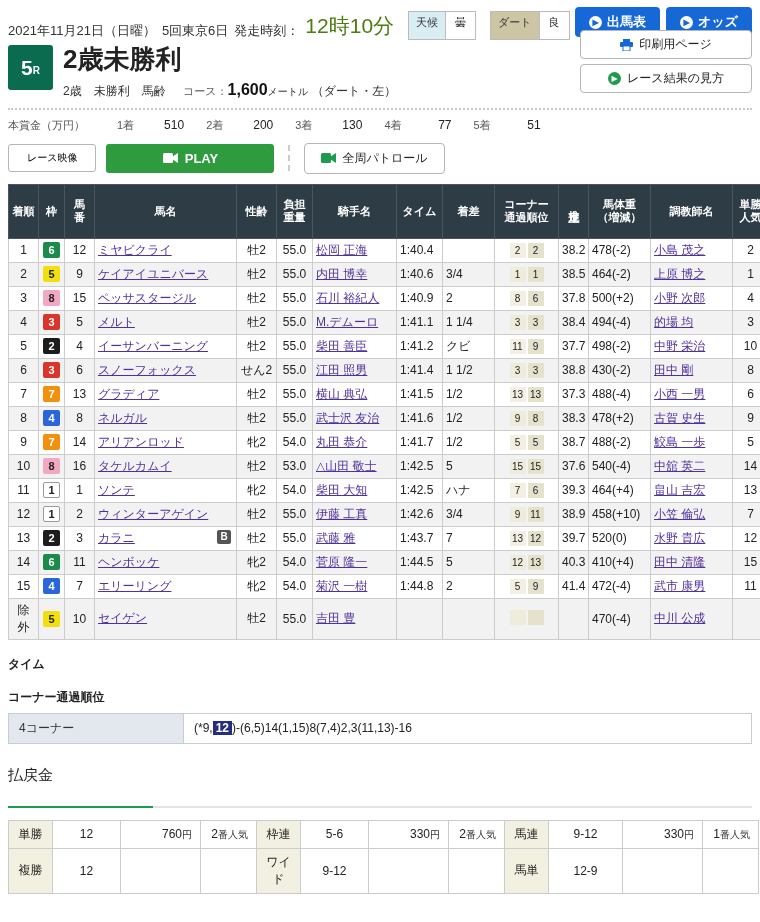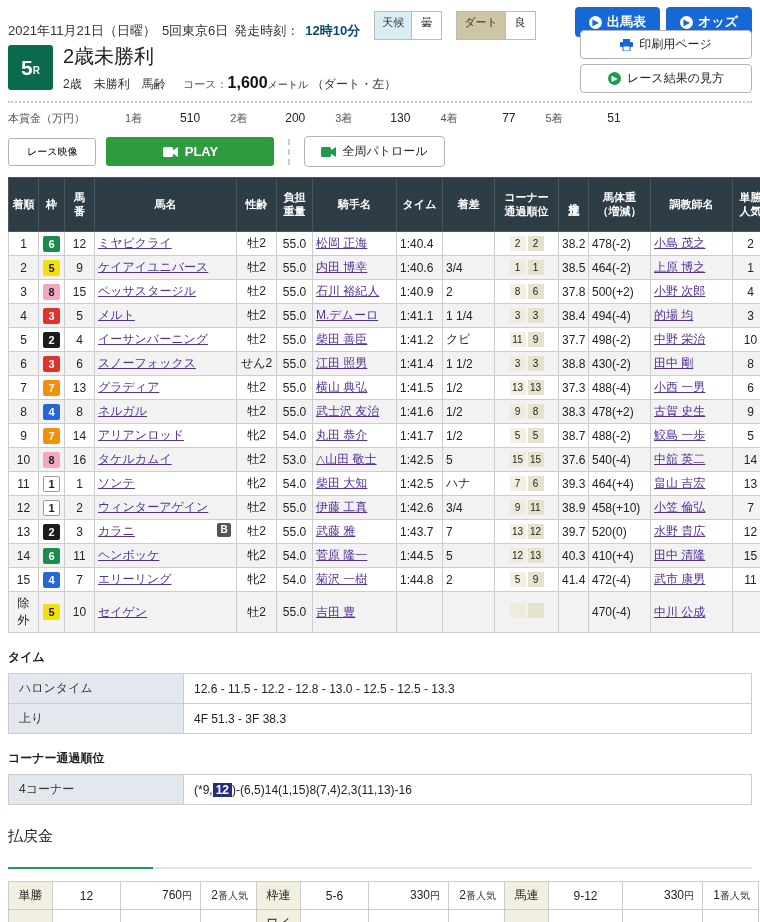--- a/index.html
+++ b/index.html
@@ -6,21 +6,21 @@
   html,body { background:#fff; }
   body {
     width:760px; font-family:"Liberation Sans","DejaVu Sans",sans-serif;
     color:#222; font-size:12px;
   }
   .page { padding:4px 8px 14px 8px; position:relative; }
 
   
   .topbar { display:flex; align-items:flex-start; justify-content:space-between; padding-top:3px; }
   .dateline { font-size:13px; color:#333; display:flex; align-items:flex-end; gap:6px; padding-top:4px; }
-  .start-time { font-size:13px; font-weight:bold; color:#0c4a6e; }
+  .start-time { font-size:21px; font-weight:normal; color:#4d7c0f; }
   .badge-box { display:inline-flex; border:1px solid #bbb; height:29px; line-height:20px; font-size:11px; margin-left:8px; }
   .badge-box .blabel { padding:0 7px; border-right:1px solid #bbb; color:#333; }
   .badge-box .bval { padding:0 9px; background:#fff; color:#222; }
   .blabel.sky { background:#d9edf4; }
   .blabel.dirt { background:#cdc5a3; }
 
   .btn-blue {
     display:inline-flex; align-items:center; gap:5px; background:#1668d6; color:#fff;
     font-weight:bold; font-size:13px; border:none; border-radius:4px; padding:6px 14px; cursor:pointer;
   }
@@ -36,28 +36,28 @@
 
   
   .race-head { display:flex; gap:10px; margin-top:5px; padding-bottom:8px; border-bottom:2px dotted #c9c9c9; width:585px; }
   .race-head-wrap { border-bottom:2px dotted #c9c9c9; margin-right:0; }
   .race-num {
     width:45px; height:45px; background:#0a6b4f; color:#fff; border-radius:3px;
     display:flex; align-items:center; justify-content:center; flex-shrink:0;
   }
   .race-num .n { font-size:21px; font-weight:bold; }
   .race-num .r { font-size:10px; font-weight:bold; margin-top:6px; }
-  .race-title { font-size:20px; font-weight:normal; line-height:1.15; }
+  .race-title { font-size:26px; font-weight:bold; line-height:1.15; }
   .race-cond { font-size:12px; color:#333; margin-top:6px; }
   .race-cond .course-label { color:#555; font-size:11px; margin-left:14px; }
   .race-cond .course-val { font-size:16px; font-weight:bold; color:#111; }
   .race-cond .course-unit { font-size:10px; }
 
   
-  .prize { display:flex; align-items:baseline; gap:8px; margin-top:8px; font-size:12px; }
+  .prize { display:flex; align-items:baseline; gap:0; margin-top:8px; font-size:12px; }
   .prize .plabel { color:#555; font-size:11px; margin-right:10px; }
   .prize .pr { color:#555; font-size:11px; margin-left:22px; }
   .prize .pv { color:#222; margin-left:16px; min-width:34px; text-align:right; display:inline-block; }
 
   
   .video-row { display:flex; align-items:center; gap:10px; margin:10px 0 10px 0; }
   .btn-outline { background:#fff; border:1px solid #b5b5b5; border-radius:3px; padding:6px 18px; font-size:10px; cursor:pointer; }
   .btn-play { background:#2f9b3f; color:#fff; font-weight:bold; border:none; border-radius:3px; width:168px;
     padding:7px 0; font-size:13px; display:flex; align-items:center; justify-content:center; gap:7px; cursor:pointer; }
   .vdash { width:0; height:26px; border-left:2px dashed #ccc; margin:0 4px; }
@@ -502,32 +502,20 @@
           <td class="c"><span class="cbox c1"></span><span class="cbox c2"></span></td>
           <td class="c"></td>
           <td class="l">470(-4)</td>
           <td class="l"><a class="lnk">中川 公成</a></td>
           <td class="c"></td>
         </tr>
     </tbody>
   </table>
 
   <div class="sec-h">タイム</div>
-  <table class="mini">
-    <tbody>
-        <tr>
-      <td class="mlabel">ハロンタイム</td>
-      <td>12.6 - 11.5 - 12.2 - 12.8 - 13.0 - 12.5 - 12.5 - 13.3</td>
-    </tr>
-    <tr>
-      <td class="mlabel">上り</td>
-      <td>4F 51.3 - 3F 38.3</td>
-    </tr>
-  </tbody>
-    </table>
 
   <div class="sec-h">コーナー通過順位</div>
   <table class="mini">
     <tbody>
     <tr>
       <td class="mlabel">4コーナー</td>
       <td><span>(*9,</span><span class="hl">12</span><span>)-(6,5)14(1,15)8(7,4)2,3(11,13)-16</span></td>
     </tr>
   </tbody>
     </table>

